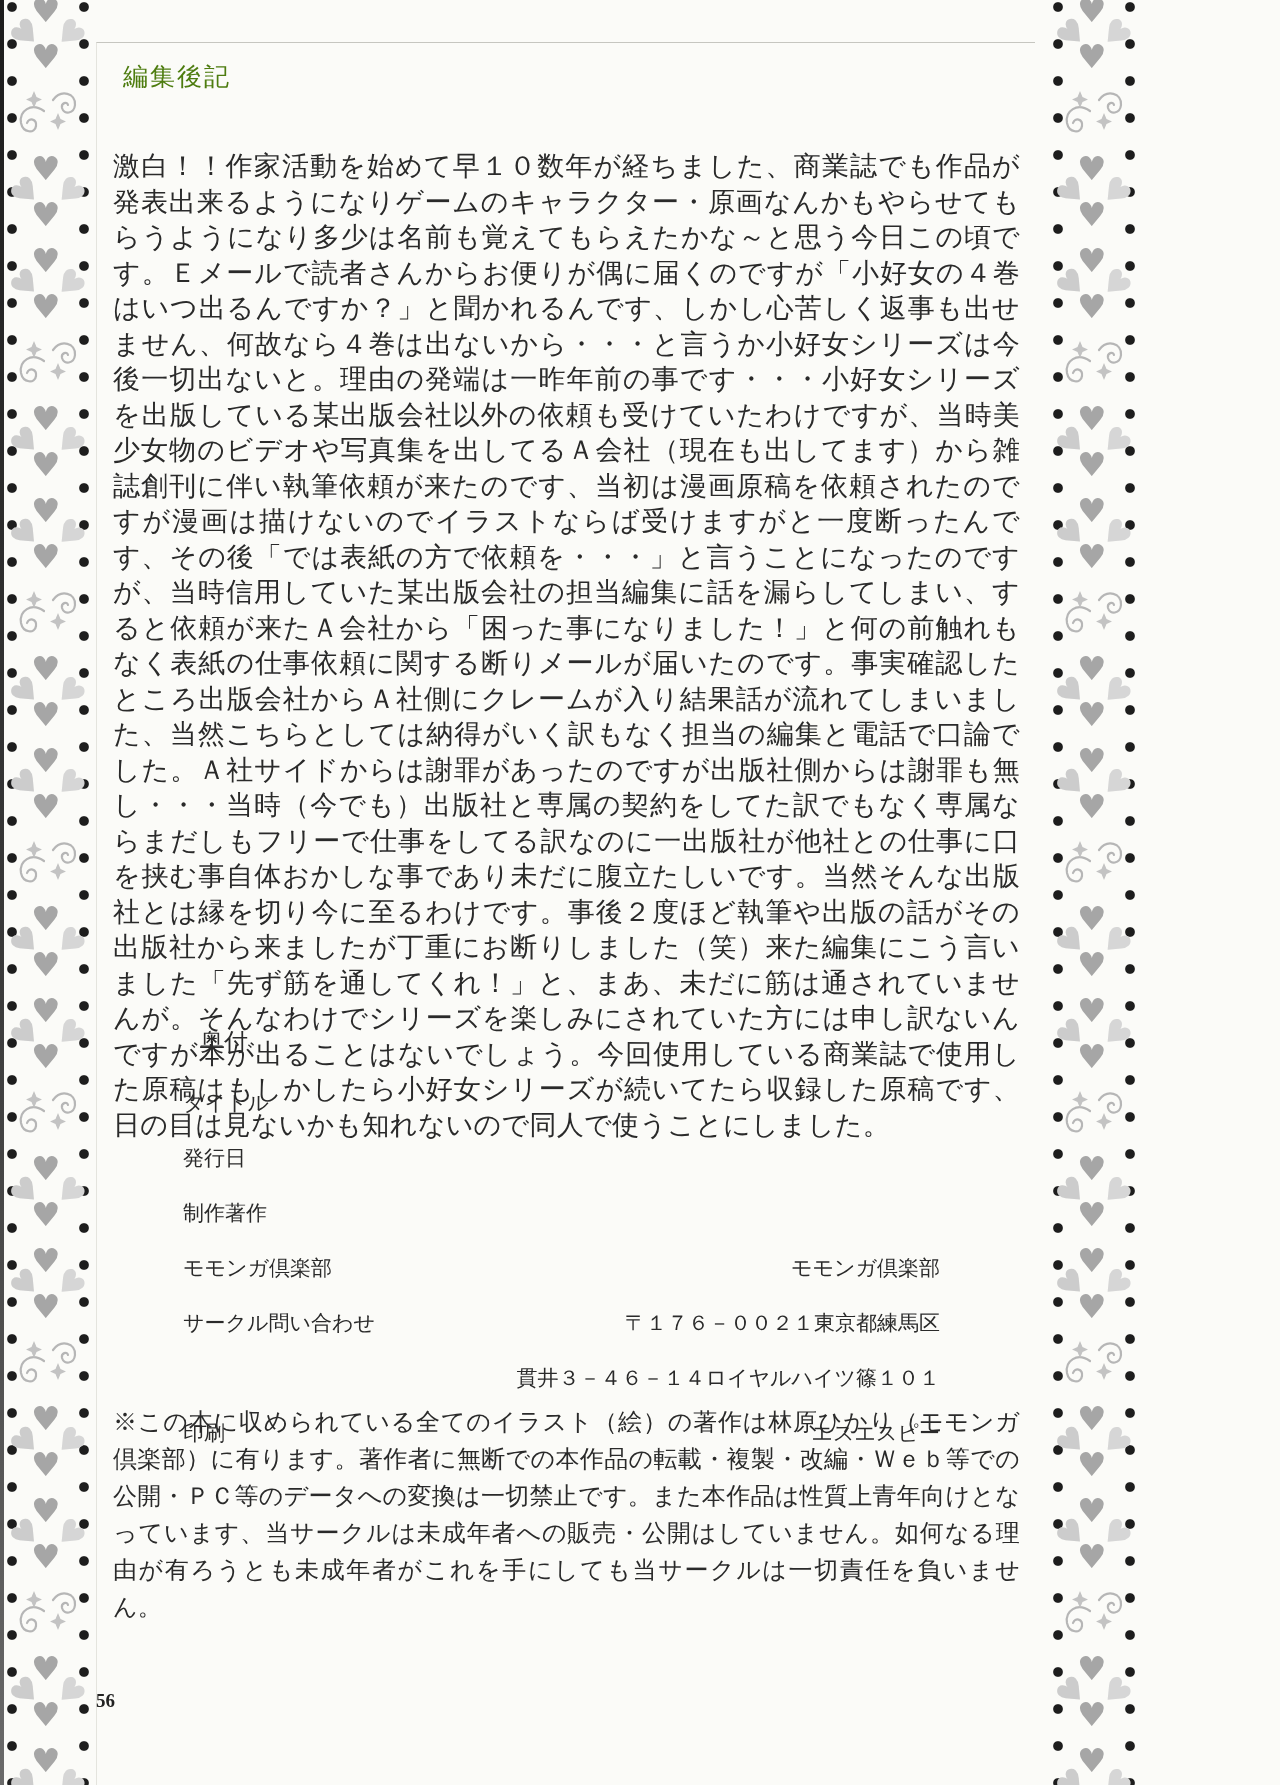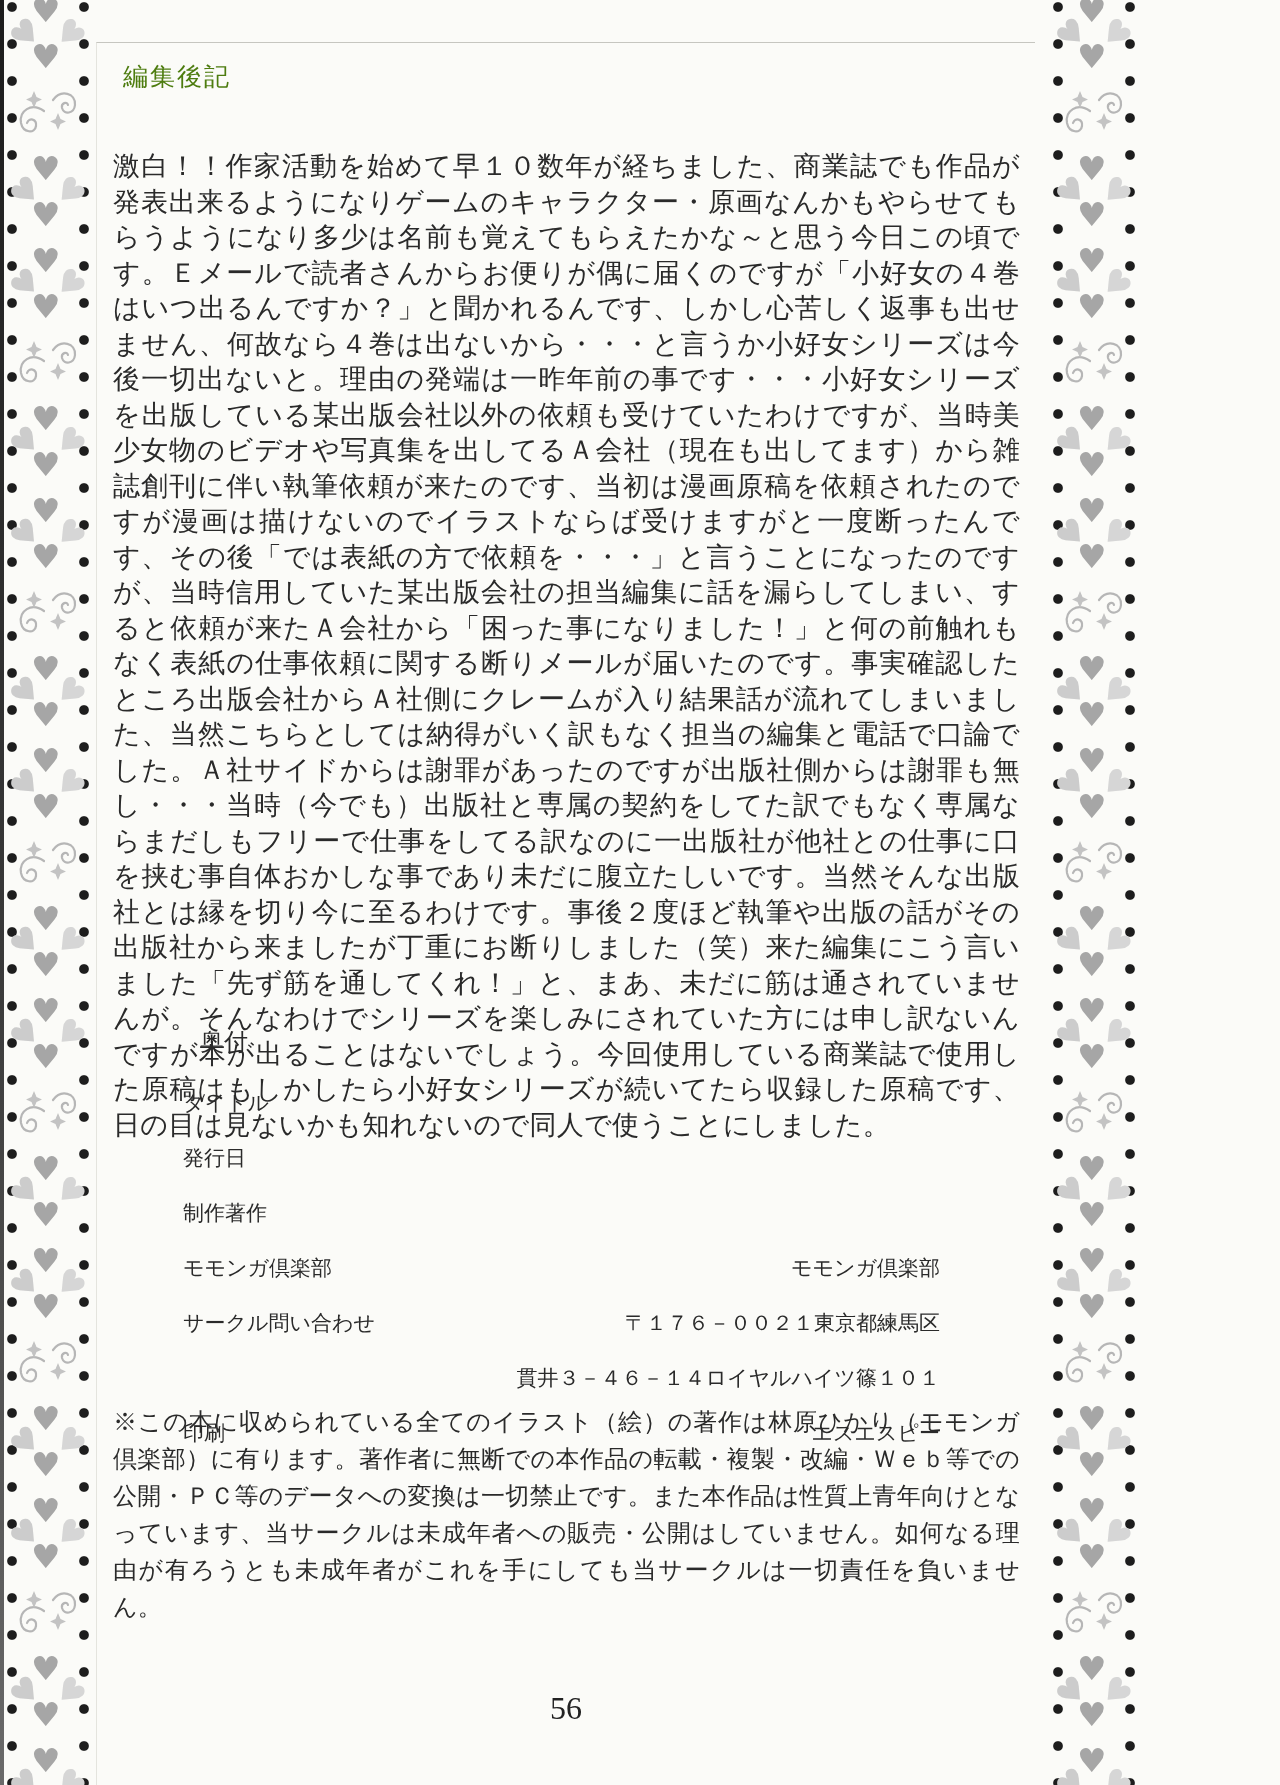--- a/index.html
+++ b/index.html
@@ -37,21 +37,21 @@
   .page-title{left:123px;top:60px;font-size:25px;letter-spacing:2px;color:#4d7c0f;}
   .body-text{left:113px;top:141px;width:907px;font-size:27px;line-height:35.5px;
     text-align:justify;letter-spacing:0.3px;margin-top:8px;}
   .colophon-heading{left:200px;top:1026px;font-size:24px;}
   .colophon{left:183px;top:1086px;width:757px;font-size:21px;}
   .colo-row{display:flex;height:55px;align-items:flex-start;line-height:34px;}
   .colo-label{flex:none;white-space:nowrap;}
   .colo-value{flex:1;text-align:right;white-space:nowrap;}
   .disclaimer{left:113px;top:1404px;width:907px;font-size:24px;line-height:37px;
     text-align:justify;letter-spacing:0.3px;}
-  .page-number{left:96px;top:1690px;width:940px;text-align:center;font-size:32px;color:#222;}
+  .page-number{left:96px;top:1690px;width:940px;font-size:19px;color:#222;font-weight:bold;}
 </style>
 </head>
 <body style="--heart-solid: #a6a6a6; --heart-light: #cccccc; --dot: #1d1d1d;">
 
 <div class="scan-edge"></div>
 
 <div class="border-strip left">
   <div class="dots a"></div>
   <div class="dots b"></div>
   <div class="ornaments">

